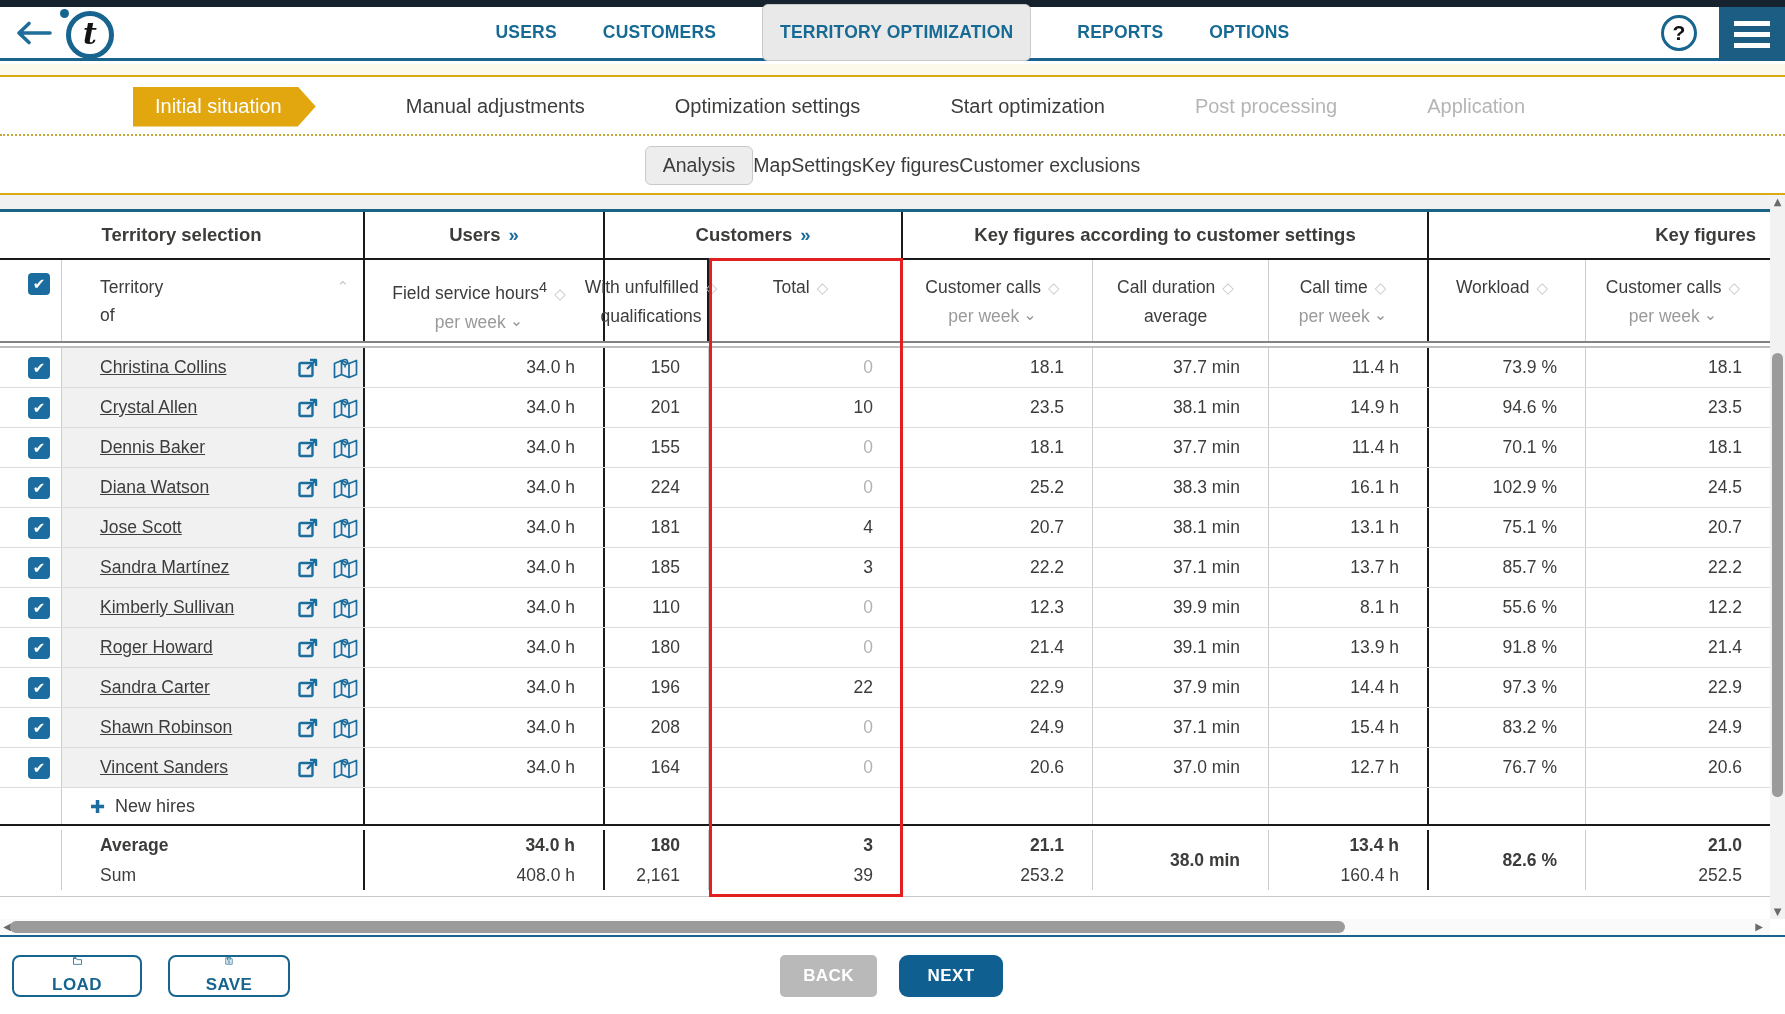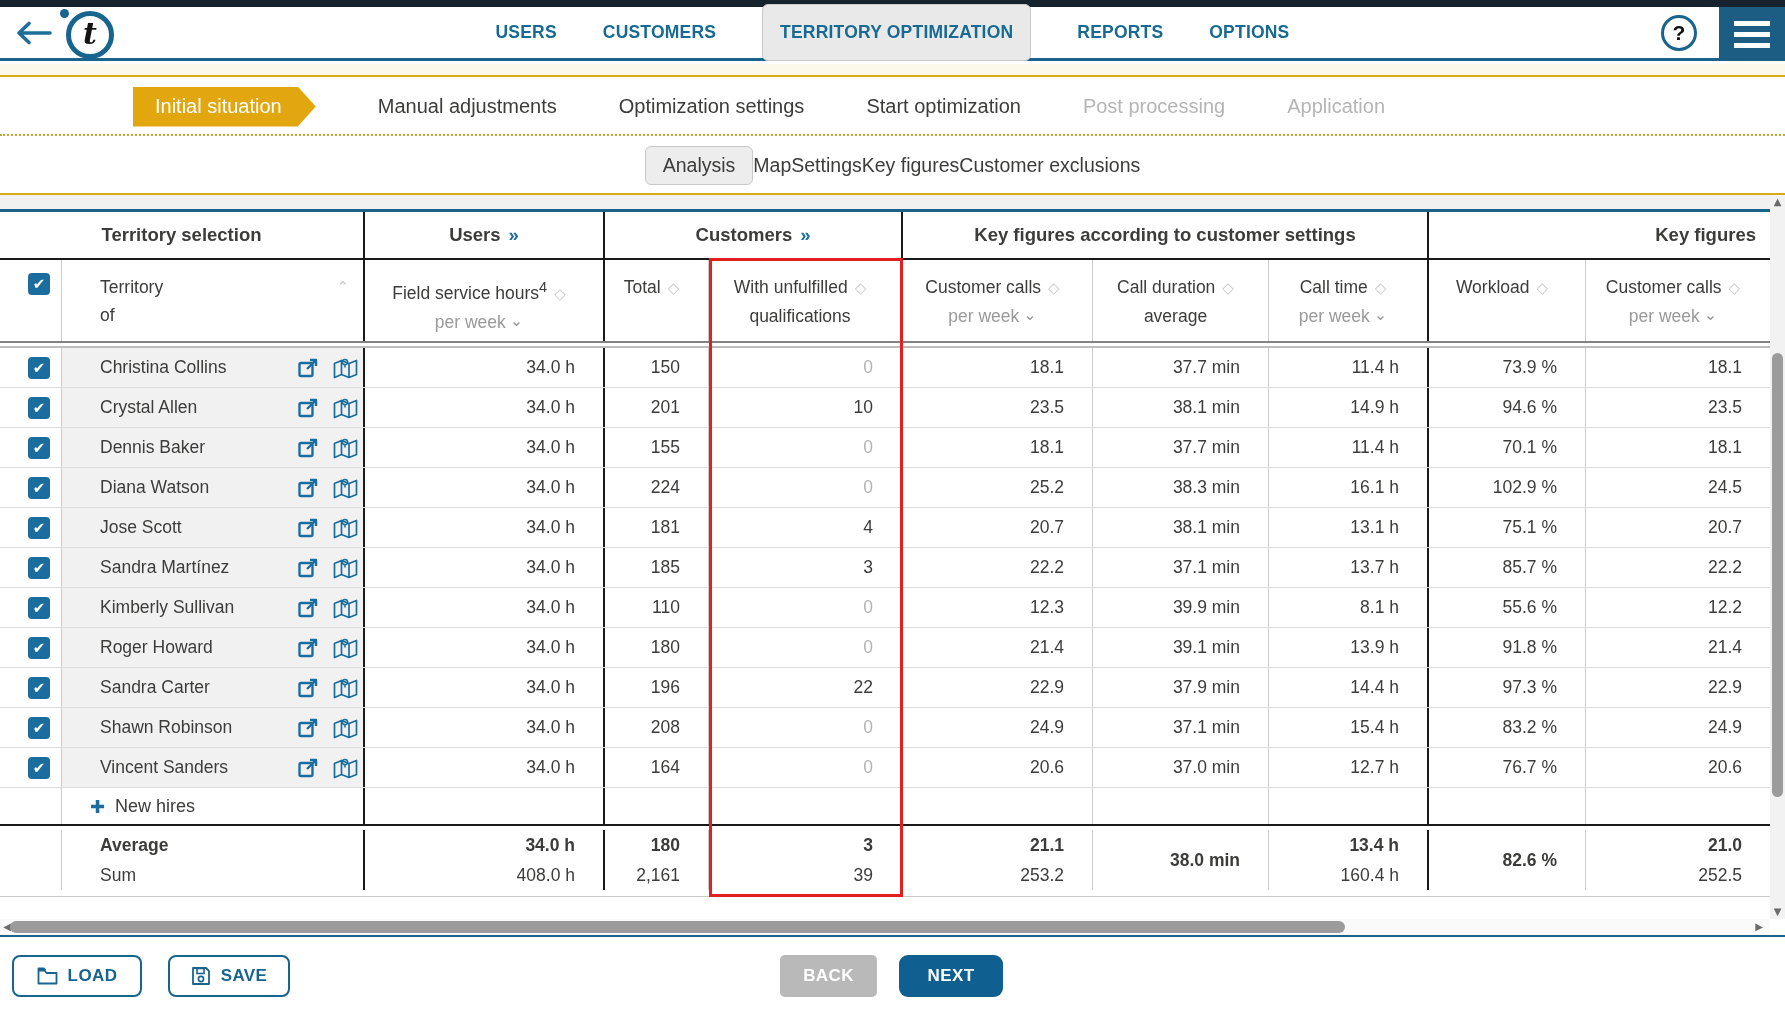--- a/index.html
+++ b/index.html
@@ -26,21 +26,21 @@
               font-weight:700; font-size:21px; color:#111; cursor:pointer; }
   .burger { position:absolute; right:0; top:0; width:66px; height:54px; background:#1c5e83;
             display:flex; flex-direction:column; justify-content:center; align-items:center; gap:6px; cursor:pointer; }
   .burger .bar { width:36px; height:5px; background:#fff; }
 
   
   .cream-strip { position:absolute; top:64px; left:0; right:0; height:13px; background:#fcf8ea;
                  border-bottom:2px solid #d8ab10; }
   .wizard { position:absolute; top:79px; left:0; right:0; height:57px; background:#fff;
             border-bottom:2px dotted #c9a637; display:flex; align-items:center; padding-left:133px;
-            gap:62px; font-size:20px; }
+            gap:90px; font-size:20px; }
   .step { cursor:pointer; }
   .step.active { background:#e2a60e; color:#fff; height:40px; display:flex; align-items:center;
                  padding:0 34px 0 22px; cursor:default;
                  clip-path:polygon(0 0, calc(100% - 18px) 0, 100% 50%, calc(100% - 18px) 100%, 0 100%); }
   .step.disabled { color:#b5b5b5; cursor:default; }
 
   
   .tabs { position:absolute; top:138px; left:0; right:0; height:55px; background:#fff; display:flex;
           align-items:center; justify-content:center; font-size:19.5px; }
   .tab { cursor:pointer; }
@@ -74,21 +74,21 @@
   .cb-cell { display:flex; align-items:center; padding-left:28px; }
   .cb-cell.top { align-items:flex-start; }
   .checkbox { width:22px; height:22px; background:#1a6d9e; border-radius:4px; display:flex;
               align-items:center; justify-content:center; cursor:pointer; flex:0 0 auto; }
   .checkbox .tick { color:#fff; font-family:"DejaVu Sans",sans-serif; font-size:15px; font-weight:700; }
   .header-sep { height:7px; background:#fff; border-top:2px solid #828282; border-bottom:2px solid #bdbdbd; }
 
   .trow { height:40px; align-items:stretch; border-bottom:1px solid #dcdcdc; font-size:17.5px; }
   .cell { display:flex; align-items:center; }
   .cell.num { justify-content:flex-end; padding-right:28px; }
-  .name-cell { background:#f1f1f1; padding-left:38px; gap:14px; }
+  .name-cell { background:#f1f1f1; padding-left:38px; gap:14px;text-decoration:underline; }
   .rname { width:183px; flex:0 0 auto; }
   .rowicon { display:flex; align-items:center; cursor:pointer; }
   .zero { color:#b3b3b3; }
 
   .newhires { height:38px; border-bottom:2px solid #1a1a1a; font-size:18px; }
   .nh-cell { display:flex; align-items:center; padding-left:28px; gap:10px; cursor:pointer; }
   .plus { color:#1a6d9e; font-family:"DejaVu Sans",sans-serif; font-size:18px; font-weight:700; }
 
   .tsummary { border-bottom:1px solid #c9c9c9; padding:4px 0 6px; font-size:17.5px; }
   .sumcell { display:flex; flex-direction:column; justify-content:center; }
@@ -110,21 +110,21 @@
   .harrow { position:absolute; top:0; height:16px; width:14px; color:#6b6b6b; font-size:10px;
             line-height:16px; text-align:center; cursor:pointer; font-family:"DejaVu Sans",sans-serif; }
   .hthumb { position:absolute; left:10px; top:2px; width:1335px; height:12px; background:#9b9b9b;
             border-radius:6px; cursor:pointer; }
 
   
   .footer { position:absolute; top:935px; left:0; right:0; height:79px; background:#fff;
             border-top:2px solid #19638c; }
   .btn { position:absolute; top:18px; height:42px; display:flex; align-items:center; justify-content:center;
          gap:10px; font-weight:700; font-size:17px; letter-spacing:.4px; border-radius:8px; cursor:pointer; }
-  .btn.outline { border:2px solid #17648f; color:#17648f; background:#fff; }
+  .btn.outline { border:2px solid #17648f; color:#17648f; background:#fff;flex-direction:column; }
   .btn-load { left:12px; width:130px; }
   .btn-save { left:168px; width:122px; }
   .btn-back { left:780px; width:97px; background:#b9b9b9; color:#fff; border-radius:5px; cursor:default; }
   .btn-next { left:899px; width:104px; background:#0f6091; color:#fff; border-radius:9px; }
 </style>
 </head>
 <body>
 
 <div class="screen">
 
@@ -204,29 +204,29 @@
           <span class="sort">⌃</span>
         </div>
         <div class="h-line2">of</div>
       </div>
       <div class="hc bblk">
         <div class="hstack">
           <span class="h-line1"><span>Field service hours</span><sup>4</sup><span class="sort">◇</span></span>
           <span class="h-line2 gray"><span>per week</span><span class="dd">⌄</span></span>
         </div>
       </div>
-      <div class="hc bgray">
-        <div class="hstack">
-          <span class="h-line1"><span>Total</span><span class="sort">◇</span></span>
-        </div>
-      </div>
       <div class="hc bblk">
         <div class="hstack">
           <span class="h-line1"><span>With unfulfilled</span><span class="sort">◇</span></span>
           <span class="h-line2">qualifications</span>
+        </div>
+      </div>
+      <div class="hc bgray">
+        <div class="hstack">
+          <span class="h-line1"><span>Total</span><span class="sort">◇</span></span>
         </div>
       </div>
       <div class="hc bgray">
         <div class="hstack">
           <span class="h-line1"><span>Customer calls</span><span class="sort">◇</span></span>
           <span class="h-line2 gray"><span>per week</span><span class="dd">⌄</span></span>
         </div>
       </div>
       <div class="hc bgray">
         <div class="hstack">

